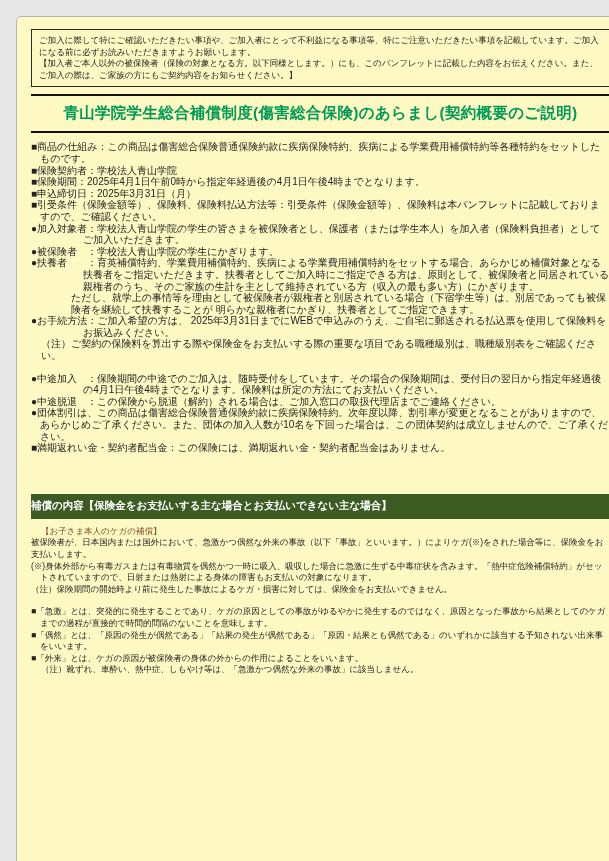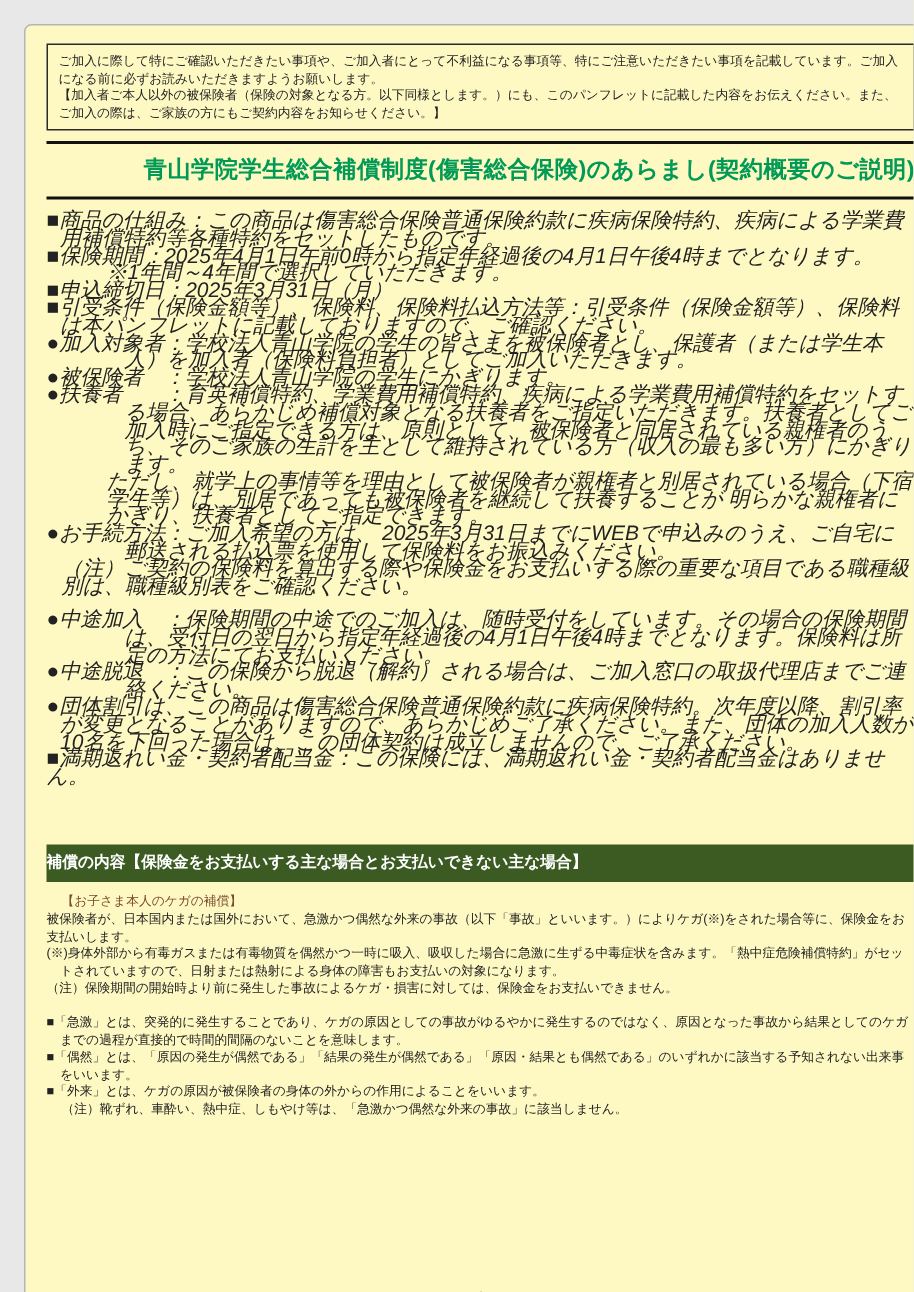--- a/index.html
+++ b/index.html
@@ -10,24 +10,24 @@
     overflow:hidden;margin:16px;
   }
   .content{padding:12px 14px 0 14px;}
   .notice-box{
     border:1px solid #2b2b2b;padding:5px 7px;
     font-size:8.5px;line-height:11.6px;color:#222;
   }
   .notice-box p{margin:0;}
   .rule{border:none;border-top:2px solid #111;margin:7px 0 0 0;}
   .main-title{
-    color:#009a56;font-size:15.5px;font-weight:bold;text-align:right;
+    color:#009a56;font-size:15.5px;font-weight:bold;text-align:center;
     margin:7px 0 7px 0;letter-spacing:0.3px;white-space:nowrap;
   }
-  .body-text{font-size:14px;line-height:11.6px;color:#222;margin-top:8px;font-style:italic;}
+  .body-text{font-size:10px;line-height:11.6px;color:#222;margin-top:8px;}
   .body-text p,.sec2-text p{margin:0;}
   .hang1{padding-left:9px;text-indent:-9px;}
   .hang2{padding-left:52px;text-indent:-52px;}
   .ind1{padding-left:10px;}
   .ind2{padding-left:40px;}
   .ind3{padding-left:40px;}
   .gap{height:11px;}
   .banner{
     background:#3b5b23;color:#ffffff;font-weight:bold;font-size:10.5px;
     text-align:left;padding:5px 0 6px 0;margin-top:40px;
@@ -51,22 +51,22 @@
         <p>【加入者ご本人以外の被保険者（保険の対象となる方。以下同様とします。）にも、このパンフレットに記載した内容をお伝えください。また、ご加入の際は、ご家族の方にもご契約内容をお知らせください。】</p>
       </div>
 
     <hr class="rule">
     <div class="main-title">青山学院学生総合補償制度(傷害総合保険)のあらまし(契約概要のご説明)</div>
     <hr class="rule">
 
     <div class="body-text">
 
     <p class="hang1">■商品の仕組み：この商品は傷害総合保険普通保険約款に疾病保険特約、疾病による学業費用補償特約等各種特約をセットしたものです。</p>
+        <p>■保険契約者：学校法人青山学院</p>
         <p>■保険期間：2025年4月1日午前0時から指定年経過後の4月1日午後4時までとなります。</p>
-        <p class="ind2">※1年間～4年間で選択していただきます。</p>
         <p>■申込締切日：2025年3月31日（月）</p>
         <p class="hang1">■引受条件（保険金額等）、保険料、保険料払込方法等：引受条件（保険金額等）、保険料は本パンフレットに記載しておりますので、ご確認ください。</p>
         <p class="hang2">●加入対象者：学校法人青山学院の学生の皆さまを被保険者とし、保護者（または学生本人）を加入者（保険料負担者）としてご加入いただきます。</p>
         <p class="hang2">●被保険者　：学校法人青山学院の学生にかぎります。</p>
         <p class="hang2">●扶養者　　：育英補償特約、学業費用補償特約、疾病による学業費用補償特約をセットする場合、あらかじめ補償対象となる扶養者をご指定いただきます。扶養者としてご加入時にご指定できる方は、原則として、被保険者と同居されている親権者のうち、そのご家族の生計を主として維持されている方（収入の最も多い方）にかぎります。</p>
         <p class="ind3">ただし、就学上の事情等を理由として被保険者が親権者と別居されている場合（下宿学生等）は、別居であっても被保険者を継続して扶養することが 明らかな親権者にかぎり、扶養者としてご指定できます。</p>
         <p class="hang2">●お手続方法：ご加入希望の方は、 2025年3月31日までにWEBで申込みのうえ、ご自宅に郵送される払込票を使用して保険料をお振込みください。</p>
         <p class="ind1">（注）ご契約の保険料を算出する際や保険金をお支払いする際の重要な項目である職種級別は、職種級別表をご確認ください。</p>
         <p class="gap"></p>
         <p class="hang2">●中途加入　：保険期間の中途でのご加入は、随時受付をしています。その場合の保険期間は、受付日の翌日から指定年経過後の4月1日午後4時までとなります。保険料は所定の方法にてお支払いください。</p>

